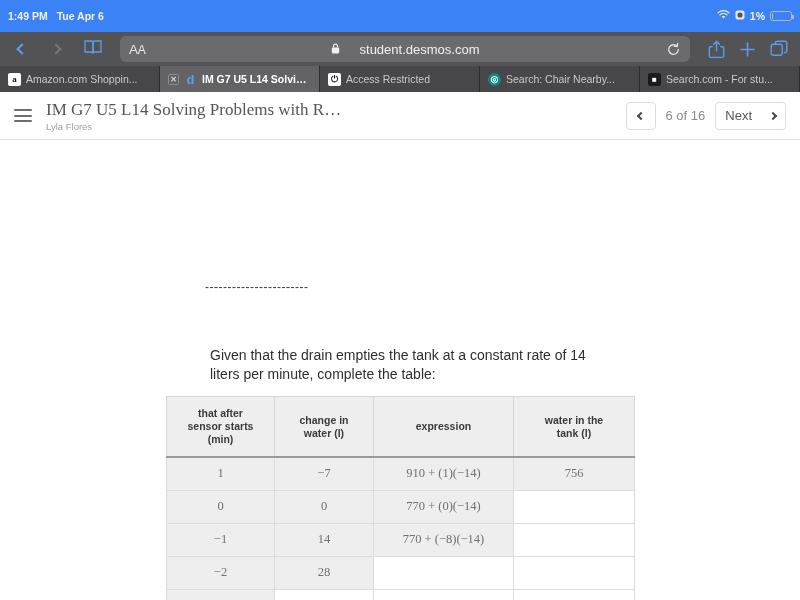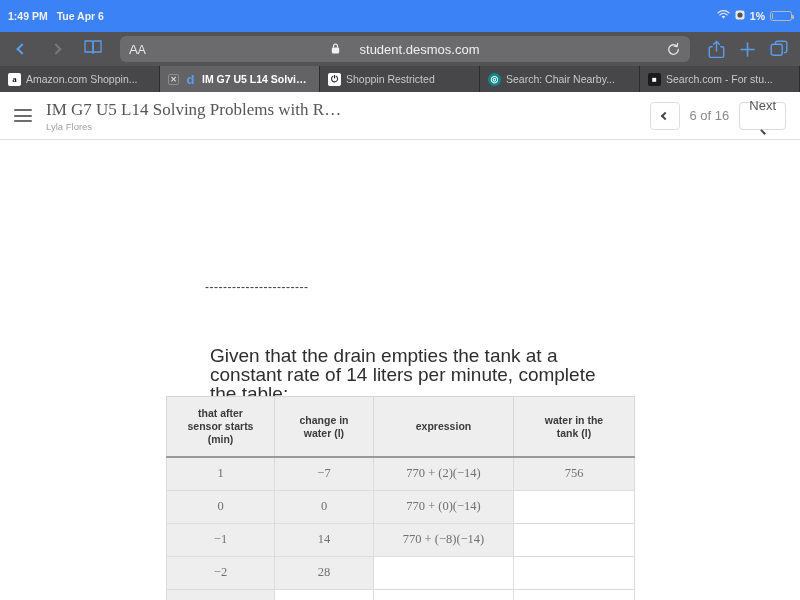--- a/index.html
+++ b/index.html
@@ -172,21 +172,21 @@
     border-radius: 4px;
     height: 28px;
     min-width: 30px;
     display: flex; align-items: center; justify-content: center;
     color: #4a4a4a;
     cursor: pointer;
     padding: 0 9px;
     font-size: 13px;
   }
   .page-counter { font-size: 13px; color: #8a8a8a; }
-  .next-btn { gap: 18px; font-size: 13px; color: #555; flex-direction: column; }
+  .next-btn { gap: 18px; font-size: 13px; color: #555; }
   .chev-sm {
     width: 6px; height: 6px;
     border-top: 2px solid #4a4a4a;
     border-right: 2px solid #4a4a4a;
   }
   .chev-sm.left { transform: rotate(-135deg); }
   .chev-sm.right { transform: rotate(45deg); }
 
   
   .content { padding: 0; position: relative; height: 474px; background:#fff; }
@@ -196,21 +196,21 @@
     font-family: "Liberation Sans", sans-serif;
     font-size: 12px;
     color: #3a3a3a;
     letter-spacing: 0.5px;
     white-space: nowrap;
   }
   .prompt {
     position: absolute;
     left: 210px; top: 206px;
     width: 400px;
-    font-size: 19px;
+    font-size: 14px;
     line-height: 19px;
     color: #2e2e2e;
   }
 
   
   .math-table {
     position: absolute;
     left: 166px; top: 256px;
     border-collapse: collapse;
     width: 468px;
@@ -333,21 +333,21 @@
     <span class="favicon fav-amazon">a</span>
     <span class="tab-label">Amazon.com Shoppin...</span>
   </div>
   <div class="tab active">
     <span class="tab-close">✕</span>
     <span class="favicon fav-desmos">d</span>
     <span class="tab-label">IM G7 U5 L14 Solving...</span>
   </div>
   <div class="tab">
     <span class="favicon fav-power">⏻</span>
-    <span class="tab-label">Shoppin Restricted</span>
+    <span class="tab-label">Access Restricted</span>
   </div>
   <div class="tab">
     <span class="favicon fav-search">◎</span>
     <span class="tab-label">Search: Chair Nearby...</span>
   </div>
   <div class="tab">
     <span class="favicon fav-brainly">■</span>
     <span class="tab-label">Search.com - For stu...</span>
   </div>
 </div>
@@ -404,21 +404,21 @@
         <th class="col-sep-l">
           <div>water in the</div>
           <div>tank (l)</div>
         </th>
       </tr>
     </thead>
     <tbody>
       <tr>
         <td class="cell-given">1</td>
         <td class="cell-given col-sep-l">−7</td>
-        <td class="cell-given col-sep-l">770 + (2)(−14)</td>
+        <td class="cell-given col-sep-l">910 + (1)(−14)</td>
         <td class="cell-given col-sep-l">756</td>
       </tr>
       <tr>
         <td class="cell-given">0</td>
         <td class="cell-given col-sep-l">0</td>
         <td class="cell-given col-sep-l">770 + (0)(−14)</td>
         <td class="cell-input col-sep-l"></td>
       </tr>
       <tr>
         <td class="cell-given">−1</td>

